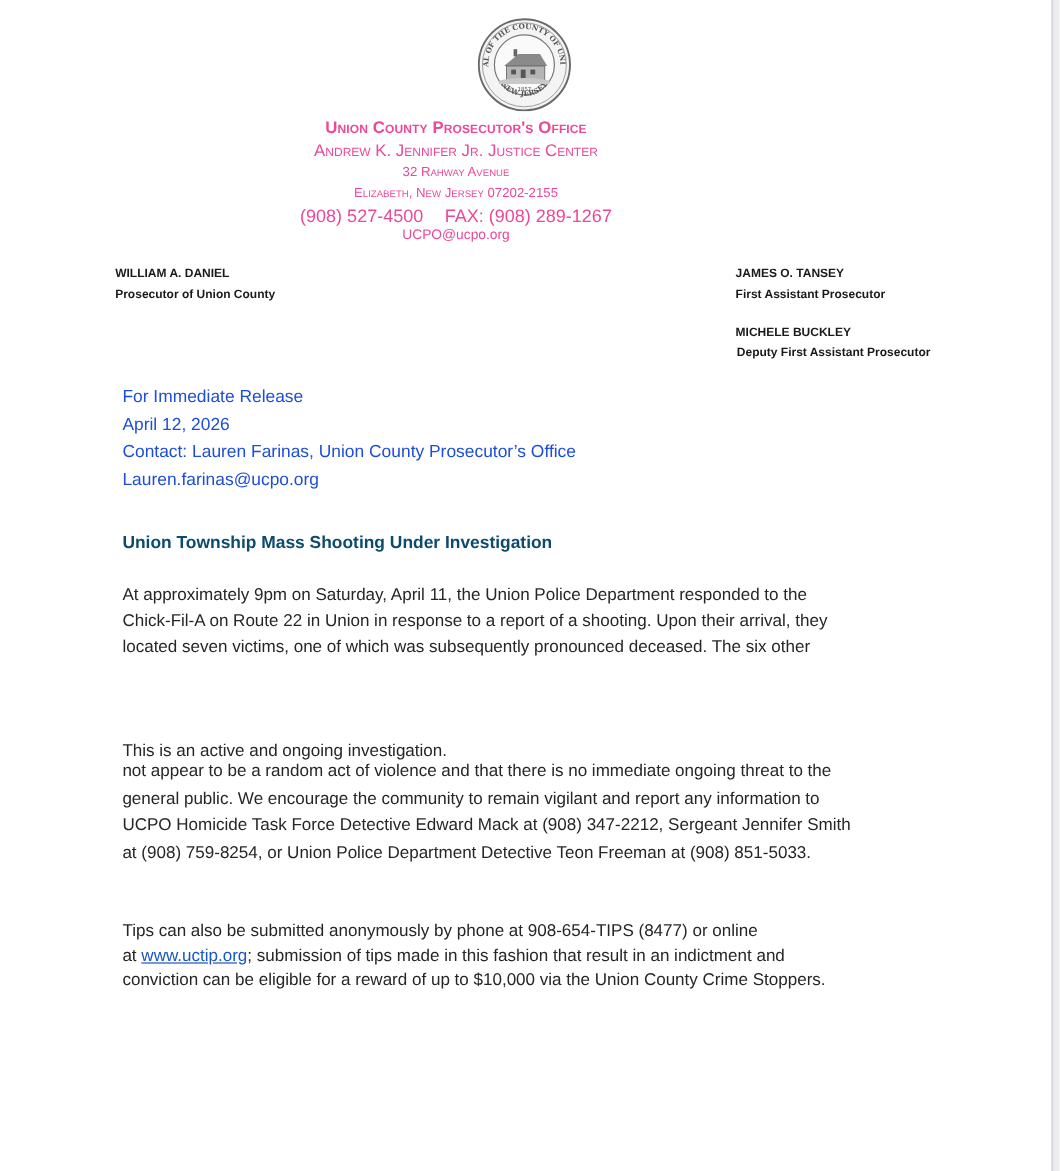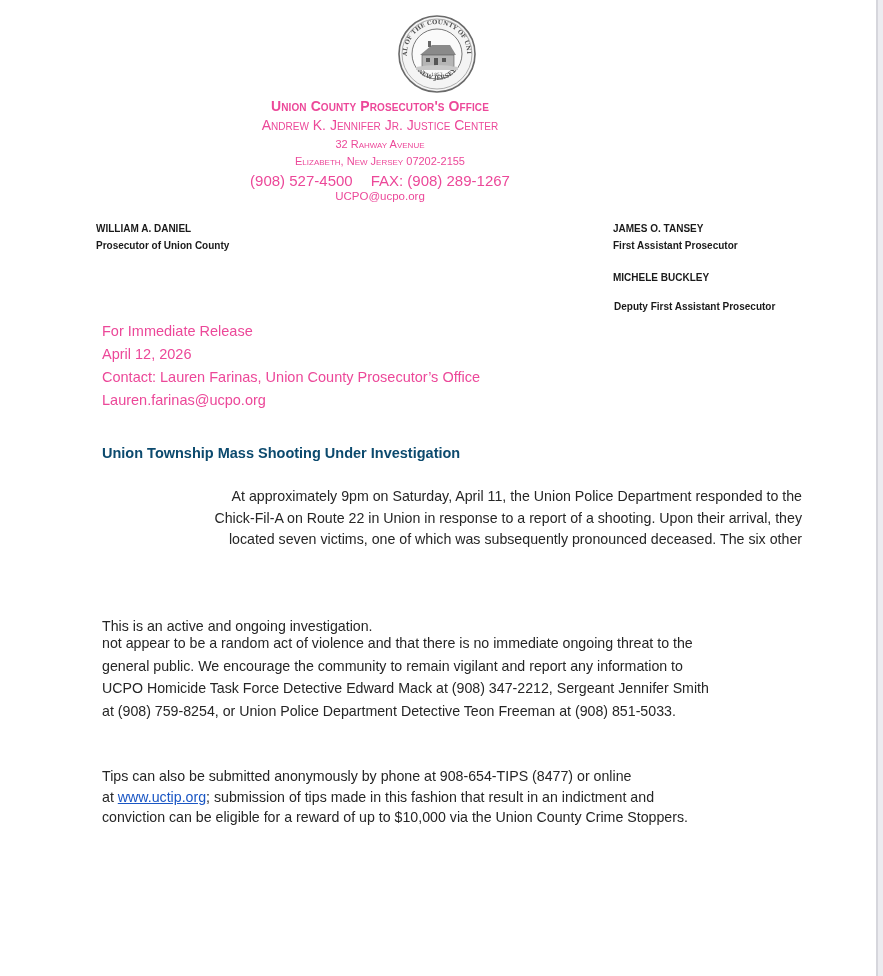--- a/index.html
+++ b/index.html
@@ -86,29 +86,29 @@
       position: absolute;
       font-size: 10px;
       font-weight: bold;
       line-height: 17px;
       color: #1a1a1a;
       white-space: nowrap;
     }
     .staff-left { left: 96px; top: 220px; }
     .staff-right1 { left: 613px; top: 220px; }
     .staff-right2 { left: 613px; top: 269px; }
-    .staff-right2 .title { margin-left: 1px; margin-top: 12px; }
+    .staff-right2 .title { margin-left: 1px; }
 
     
     .meta {
       position: absolute;
       left: 102px; top: 320px;
       font-size: 14.5px;
       line-height: 23px;
-      color: #ec4899;
+      color: #1d4ed8;
       white-space: nowrap;
     }
 
     .headline {
       position: absolute;
       left: 102px; top: 445px;
       font-size: 14.5px;
       font-weight: bold;
       color: #0c4a6e;
       white-space: nowrap;
@@ -116,21 +116,21 @@
 
     .para {
       position: absolute;
       left: 102px;
       width: 700px;
       font-size: 14.2px;
       line-height: 21.5px;
       color: #262626;
     }
     .para .ln { display: block; white-space: nowrap; }
-    .p1 { top: 486px; text-align: right; }
+    .p1 { top: 486px; }
     .p2 { top: 616px; }
     .p3 { top: 632px; line-height: 22.5px; }
     .p4 { top: 766px; line-height: 20.5px; }
 
     a.link {
       color: #1a56c4;
       text-decoration: underline;
     }
   </style>
 </head>

